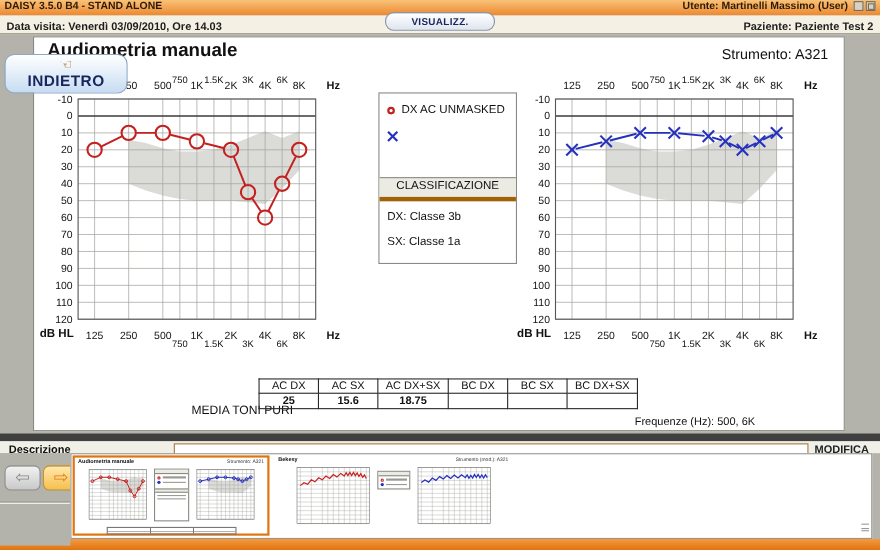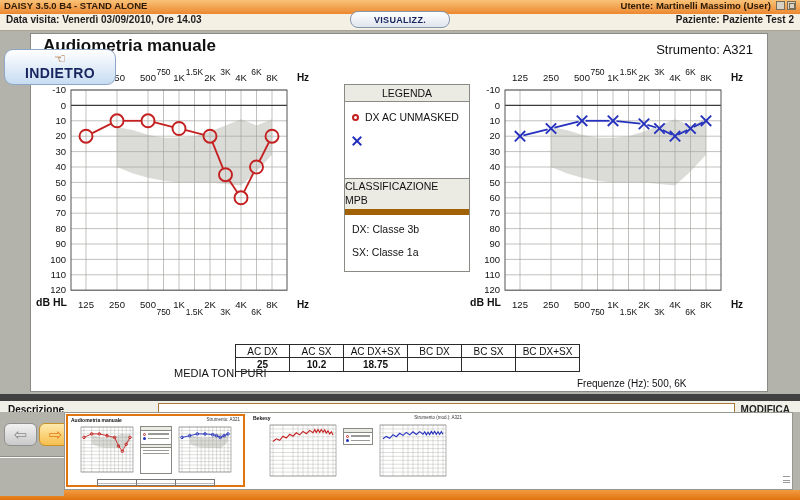--- a/index.html
+++ b/index.html
@@ -11,21 +11,21 @@
   #titlebar{position:absolute;left:0;top:0;width:800px;height:14px;
     background:linear-gradient(var(--titlebar-top),var(--titlebar-bottom));
     display:flex;align-items:flex-start;justify-content:space-between;
     font-size:9.5px;font-weight:bold;color:#2b1a06;padding:0 4px;}
   .winbtns{display:flex;gap:2px;}
   .winbtn{width:9px;height:9px;background:#d8d2c6;border:1px solid #7a6c52;
     display:inline-block;position:relative;}
   .winbtn.inner::after{content:"";position:absolute;left:1px;top:1px;width:4px;height:4px;border:1px solid #7a6c52;}
   #subbar{position:absolute;left:0;top:14px;width:800px;height:17px;
     background:#f5f0e4;border-bottom:1px solid #a8a496;
-    display:flex;align-items:flex-start;justify-content:space-between;
+    display:flex;align-items:flex-end;justify-content:space-between;
     font-size:10px;font-weight:bold;color:#1d1d1d;padding:0 6px;}
   #visualizz-btn{position:absolute;left:350px;top:11px;width:100px;height:17px;
     border:1px solid #8696ad;border-radius:8px;
     background:linear-gradient(#ffffff,#dfe5ee);
     font-size:9px;font-weight:bold;color:#17255f;letter-spacing:.3px;
     font-family:"Liberation Sans",sans-serif;z-index:5;}
 
   
   #panel{position:absolute;left:30px;top:33px;width:738px;height:359px;
     background:#fff;border:1px solid #8a8a84;}
@@ -40,22 +40,22 @@
     border:1px solid #8a8a84;font-size:10.5px;color:#111;}
   .lg-header{background:#ebebe4;border-bottom:1px solid #8a8a84;text-align:center;
     padding:2px 0;font-size:10.5px;}
   .lg-items{height:76px;padding:9px 7px 0 7px;}
   .lg-item{display:flex;align-items:center;gap:6px;margin-bottom:12px;}
   .mk-circle{width:7px;height:7px;border:2px solid var(--red-series);border-radius:50%;display:inline-block;flex:none;}
   .mk-x{width:11px;height:11px;position:relative;display:inline-block;flex:none;}
   .mk-x::before,.mk-x::after{content:"";position:absolute;left:-1px;top:4.5px;width:12px;height:2px;background:var(--blue-series);}
   .mk-x::before{transform:rotate(45deg);}
   .mk-x::after{transform:rotate(-45deg);}
-  .cl-header{background:#ebebe4;border-top:1px solid #8a8a84;border-bottom:6px solid #a16207;
-    text-align:left;padding:1px 0 2px 0;line-height:1.3;}
+  .cl-header{background:#ebebe4;border-top:1px solid #8a8a84;border-bottom:4px solid #a16207;
+    text-align:center;padding:1px 0 2px 0;line-height:1.3;}
   .cl-items{padding:8px 7px 2px 7px;}
   .cl-item{margin-bottom:11px;}
 
   
   .avg-label{position:absolute;left:108px;top:333px;font-size:11px;color:#111;margin-left:35px;}
   #avg-table{position:absolute;left:204px;top:310px;border-collapse:collapse;}
   #avg-table td{border:1px solid #2a2a2a;text-align:center;font-size:10px;color:#111;
     height:13px;padding:0 2px;}
   #avg-table .hc{width:54px;}
   #avg-table .hw{width:64px;}
@@ -315,54 +315,52 @@
         <line x1="189.3" y1="73.7" x2="199.7" y2="63.3" stroke="#2531bd" stroke-width="1.9"></line>
         <line x1="204.8" y1="71" x2="215.2" y2="81.4" stroke="#2531bd" stroke-width="1.9"></line>
         <line x1="204.8" y1="81.4" x2="215.2" y2="71" stroke="#2531bd" stroke-width="1.9"></line>
         <line x1="220.3" y1="63.3" x2="230.7" y2="73.7" stroke="#2531bd" stroke-width="1.9"></line>
         <line x1="220.3" y1="73.7" x2="230.7" y2="63.3" stroke="#2531bd" stroke-width="1.9"></line>
         <line x1="235.8" y1="55.599999999999994" x2="246.2" y2="66" stroke="#2531bd" stroke-width="1.9"></line>
         <line x1="235.8" y1="66" x2="246.2" y2="55.599999999999994" stroke="#2531bd" stroke-width="1.9"></line>
       </svg>
 
     <div id="legendbox">
-      <div class="lg-header">LEGENDA</div>
       <div class="lg-items">
         <div class="lg-item">
           <span class="mk-circle"></span>
           <span>DX AC UNMASKED</span>
         </div>
         <div class="lg-item">
           <span class="mk-x"></span>
         </div>
       </div>
       <div class="cl-header">
         <div>CLASSIFICAZIONE</div>
-        <div>MPB</div>
       </div>
       <div class="cl-items">
         <div class="cl-item">DX: Classe 3b</div>
         <div class="cl-item">SX: Classe 1a</div>
       </div>
     </div>
 
     <div class="avg-label">MEDIA TONI PURI</div>
     <table id="avg-table">
       <tbody>
           <tr>
         <td class="hc">AC DX</td>
         <td class="hc">AC SX</td>
         <td class="hw">AC DX+SX</td>
         <td class="hc">BC DX</td>
         <td class="hc">BC SX</td>
         <td class="hw">BC DX+SX</td>
       </tr>
       <tr>
         <td class="val">25</td>
-        <td class="val">10.2</td>
+        <td class="val">15.6</td>
         <td class="val">18.75</td>
         <td class="val"></td>
         <td class="val"></td>
         <td class="val"></td>
       </tr>
     </tbody>
       </table>
     <div class="freq-note">Frequenze (Hz): 500, 6K</div>
   </div>
 

